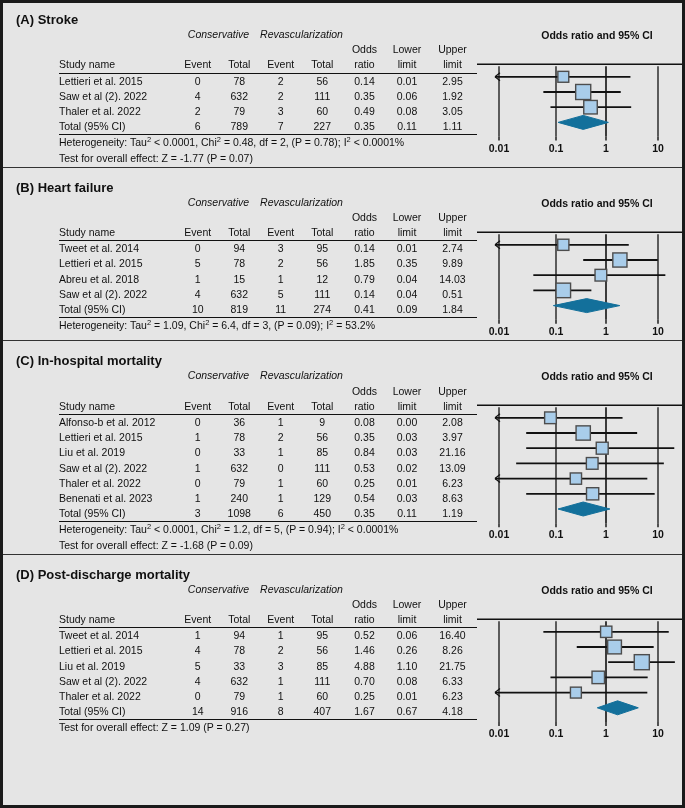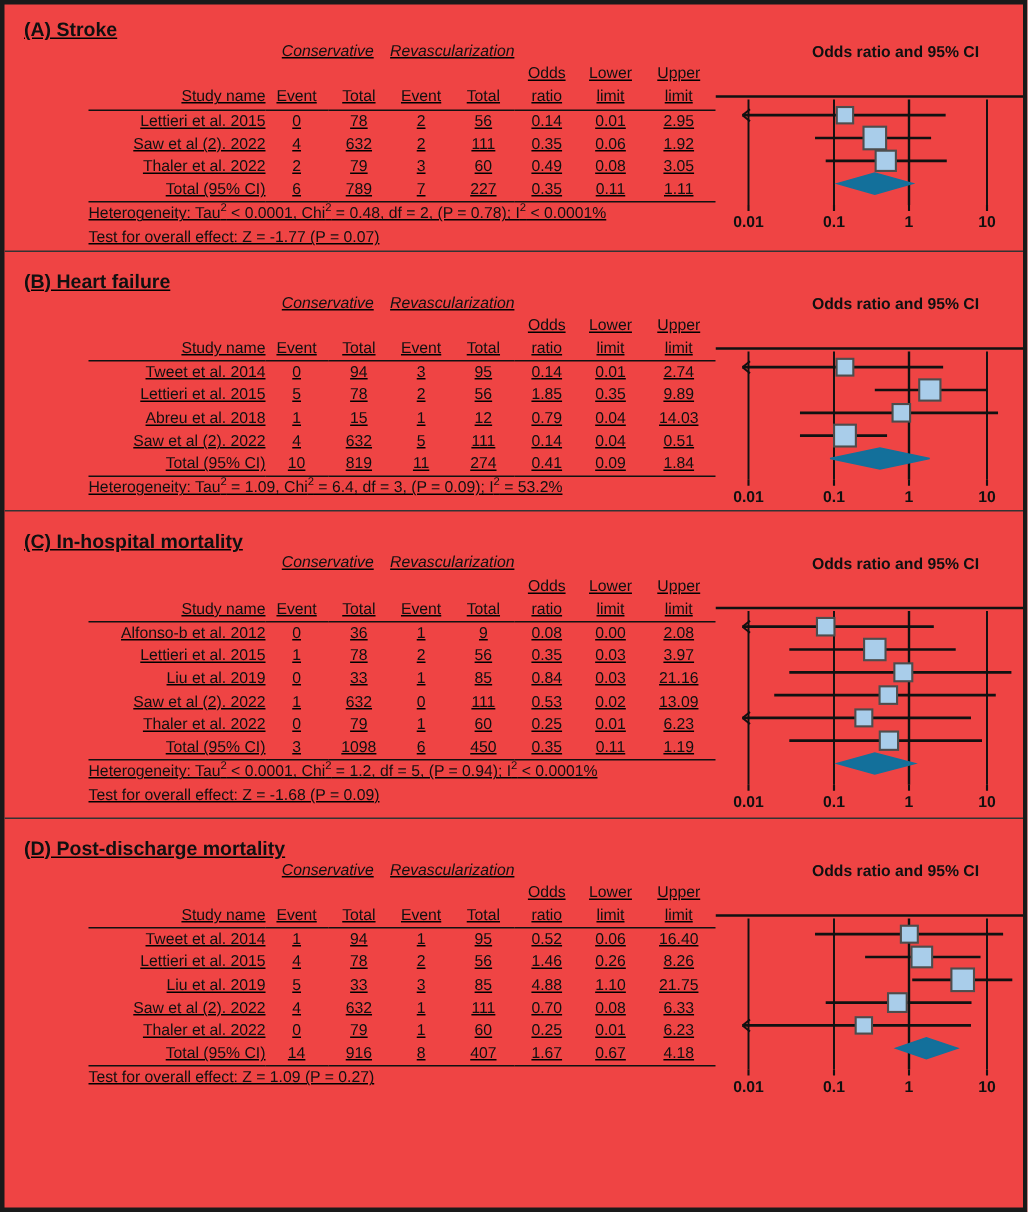--- a/index.html
+++ b/index.html
@@ -7,25 +7,24 @@
     padding: 0;
     background: #ffffff;
   }
   body {
     font-family: "Liberation Sans", sans-serif;
   }
   #figure {
     position: relative;
     width: 685px;
     height: 808px;
-    background: #ef4444;
+    background: #e5e5e5;
     border: 3px solid #1a1a1a;
     box-sizing: border-box;
     overflow: hidden;
-    text-decoration: underline;
   }
   .panel {
     position: relative;
     box-sizing: border-box;
   }
   .panel-title {
     font-size: 13px;
     font-weight: bold;
     color: #101010;
     padding-left: 13px;
@@ -68,21 +67,21 @@
     font-size: 10.5px;
     line-height: 12px;
   }
   .col-hdr-left {
     font-weight: bold;
     text-align: left;
     font-size: 10.5px;
     vertical-align: bottom;
   }
   tr.hdr-row > * { border-bottom: 1.6px solid #111; padding-bottom: 1px; }
-  .c-name { text-align: right; width: 118px; }
+  .c-name { text-align: left; width: 118px; }
   .c-num  { text-align: center; }
   .c-ev1  { width: 42px; }
   .c-to1  { width: 48px; }
   .c-ev2  { width: 50px; }
   .c-to2  { width: 48px; }
   .c-or   { width: 43px; }
   .c-ll   { width: 42px; }
   .c-ul   { width: 49px; }
   .totalrow > * { border-bottom: 1.6px solid #111; padding-bottom: 0px; }
   .stat-line {
@@ -423,20 +422,30 @@
               </tr>
               <tr>
                 <td class="c-name">Thaler et al. 2022</td>
                 <td class="c-ev1 c-num">0</td>
                 <td class="c-to1 c-num">79</td>
                 <td class="c-ev2 c-num">1</td>
                 <td class="c-to2 c-num">60</td>
                 <td class="c-or c-num">0.25</td>
                 <td class="c-ll c-num">0.01</td>
                 <td class="c-ul c-num">6.23</td>
+              </tr>
+              <tr>
+                <td class="c-name">Benenati et al. 2023</td>
+                <td class="c-ev1 c-num">1</td>
+                <td class="c-to1 c-num">240</td>
+                <td class="c-ev2 c-num">1</td>
+                <td class="c-to2 c-num">129</td>
+                <td class="c-or c-num">0.54</td>
+                <td class="c-ll c-num">0.03</td>
+                <td class="c-ul c-num">8.63</td>
               </tr>
               <tr class="totalrow">
                 <td class="c-name">Total (95% CI)</td>
                 <td class="c-ev1 c-num">3</td>
                 <td class="c-to1 c-num">1098</td>
                 <td class="c-ev2 c-num">6</td>
                 <td class="c-to2 c-num">450</td>
                 <td class="c-or c-num">0.35</td>
                 <td class="c-ll c-num">0.11</td>
                 <td class="c-ul c-num">1.19</td>

